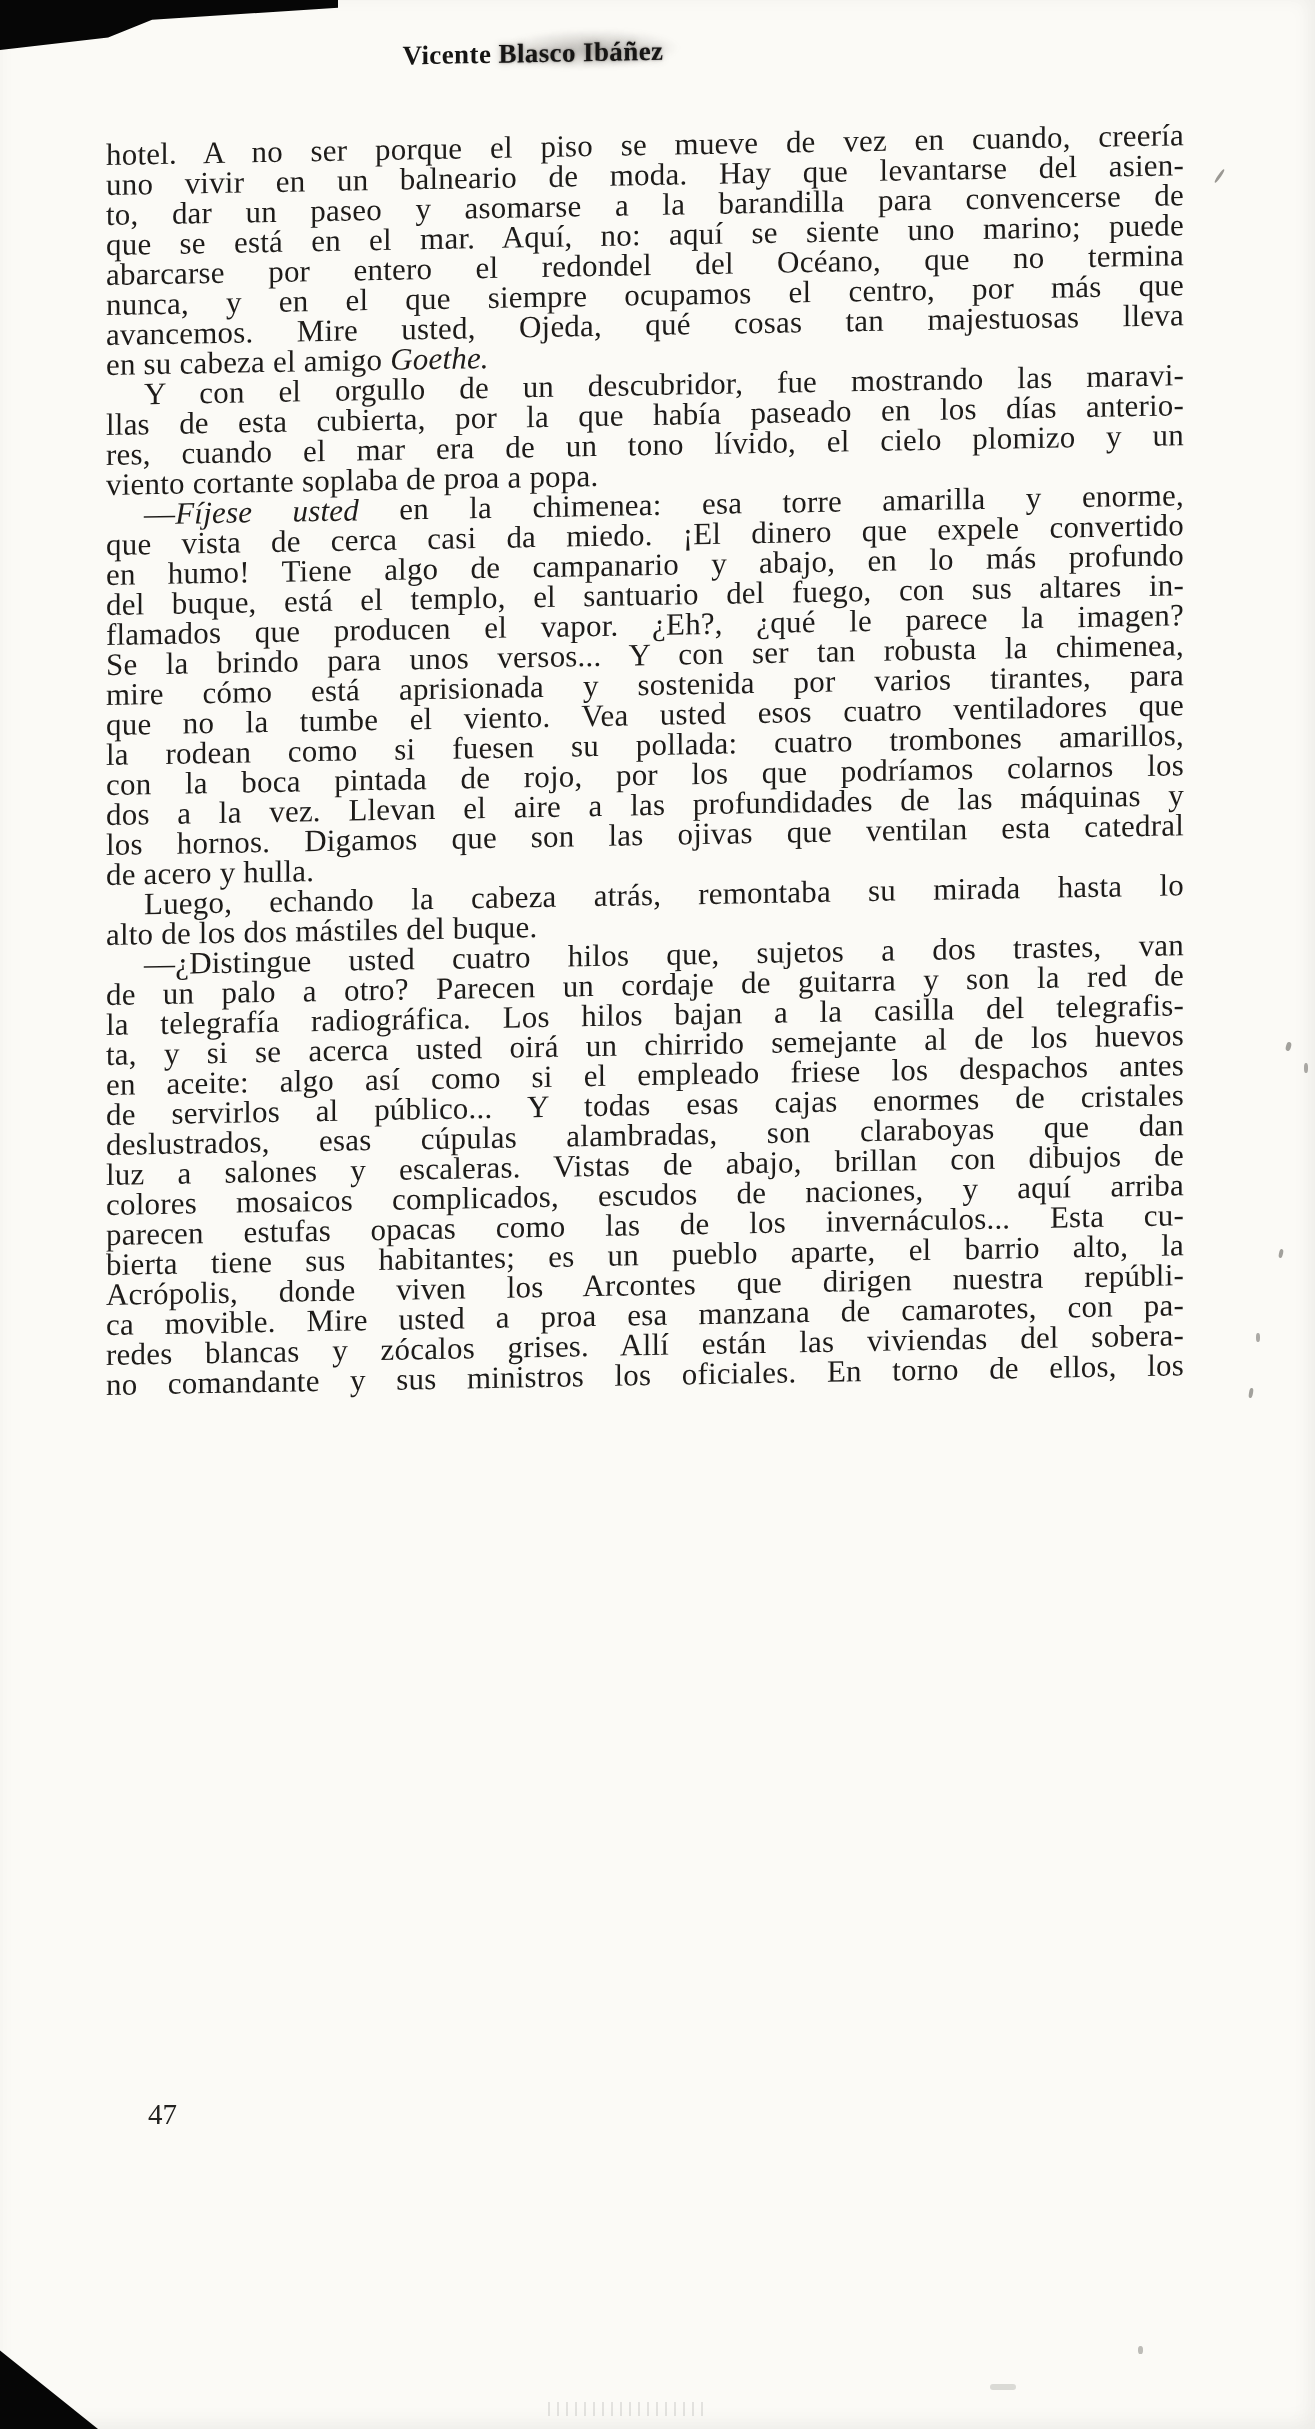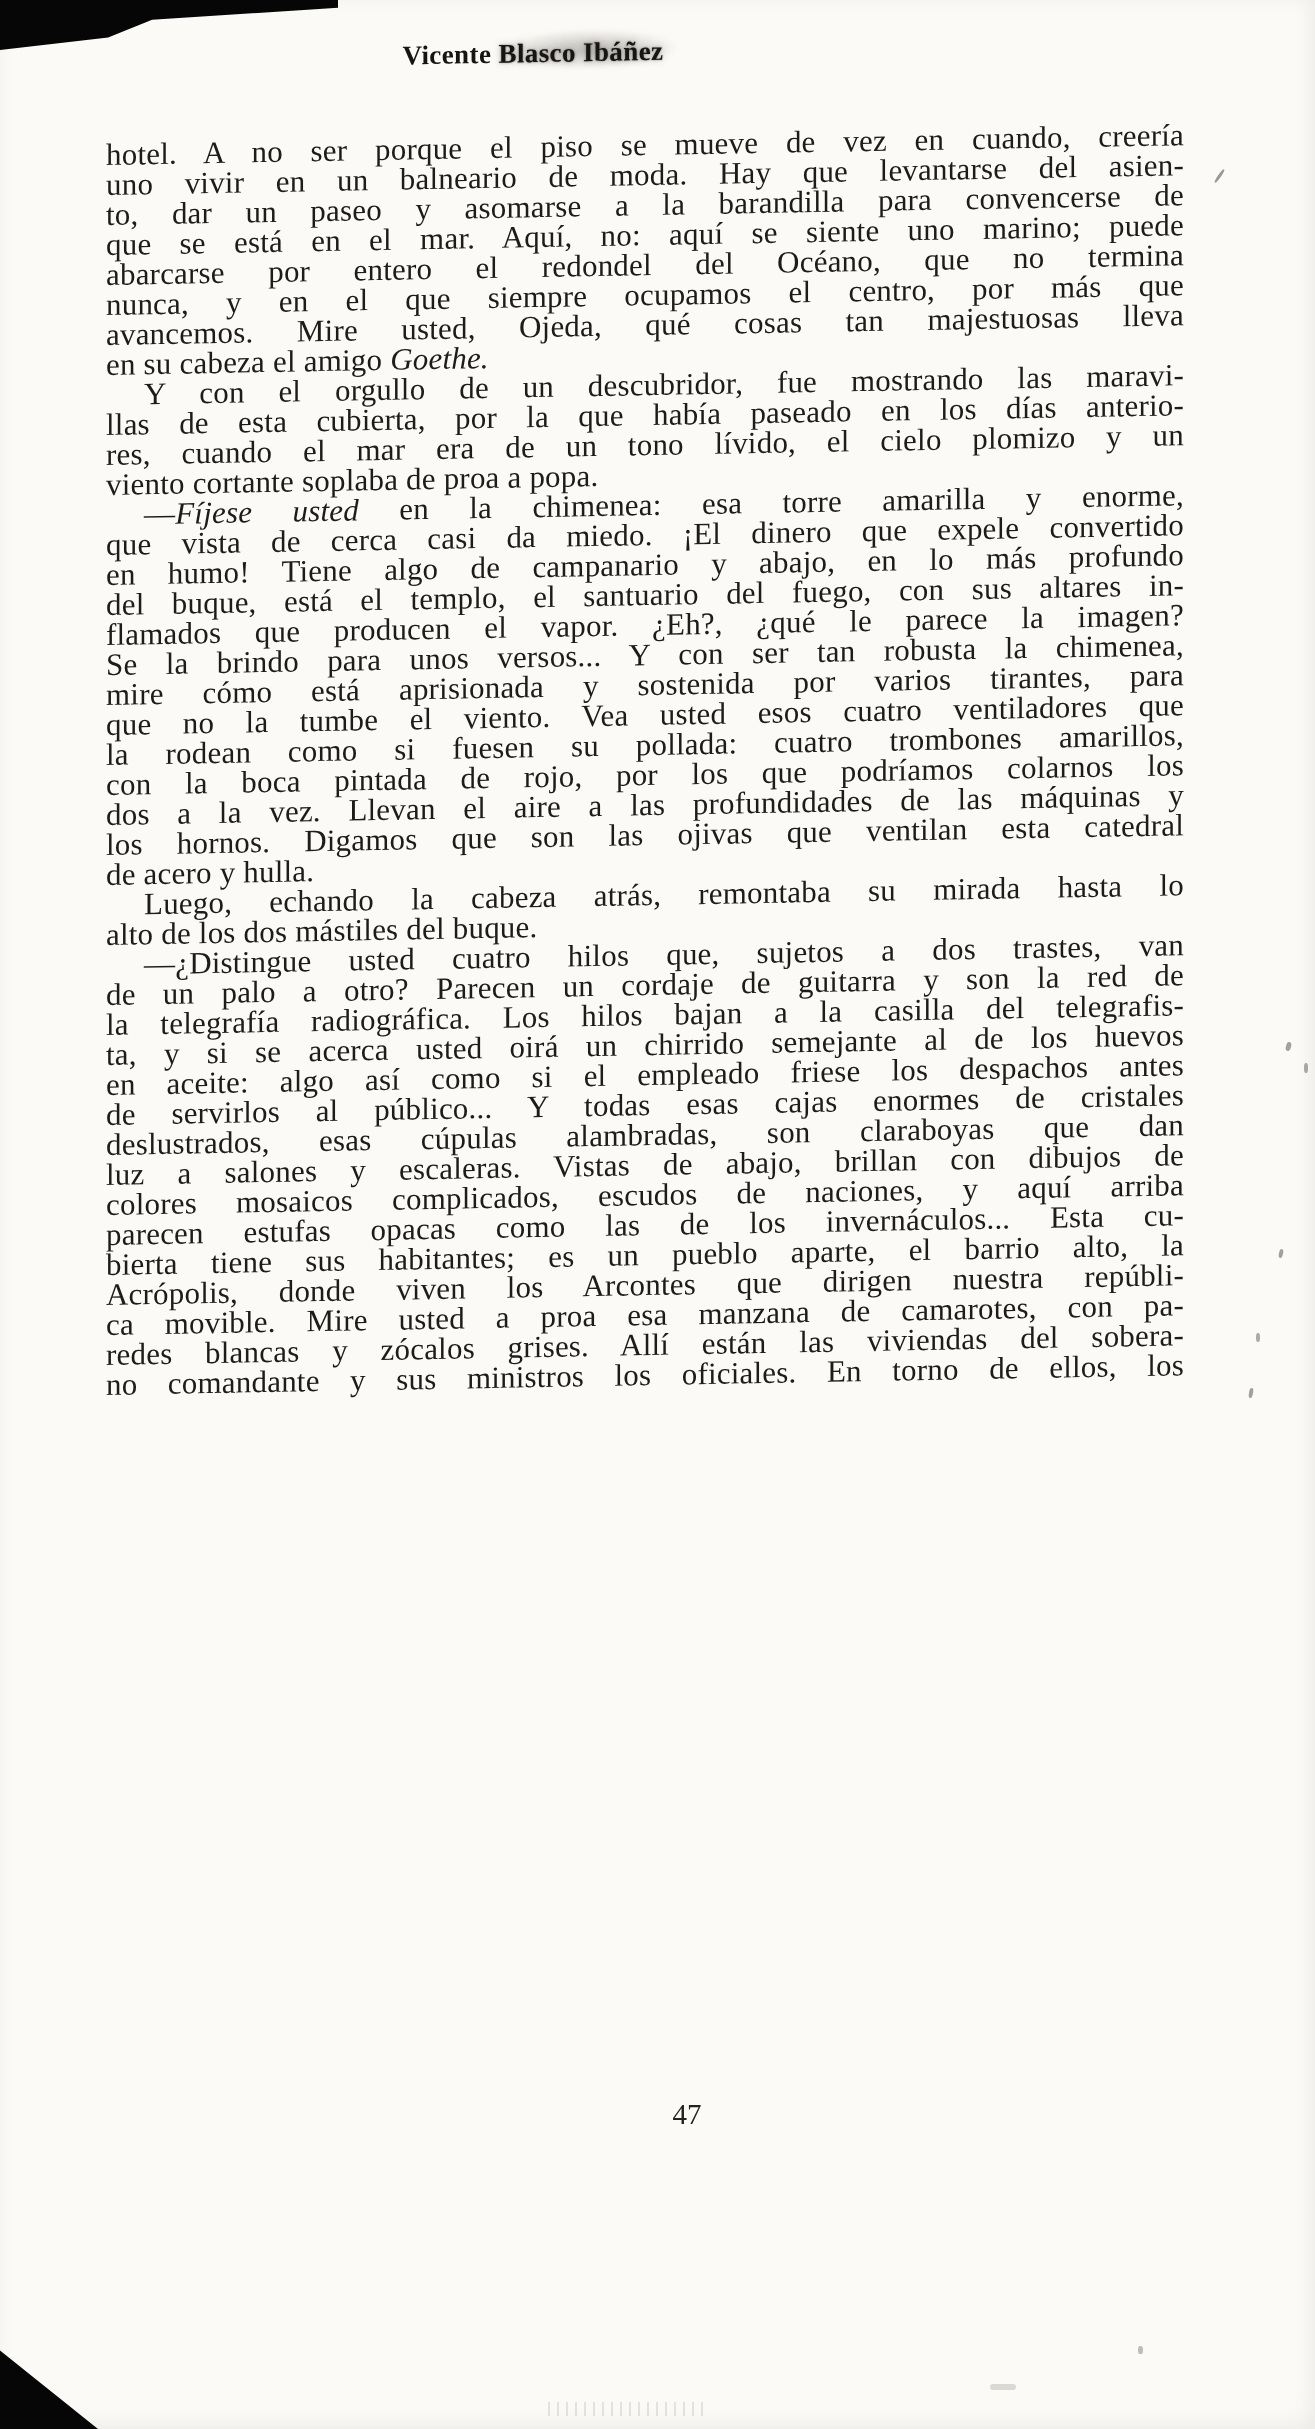--- a/index.html
+++ b/index.html
@@ -63,21 +63,20 @@
     text-align-last: justify;
   }
   .line.no-just { text-align-last: left; }
   .line.first-indent { text-indent: 38px; }
   .italic { font-style: italic; }
   .page-number {
     position: absolute;
     left: 106px;
     top: 2098px;
     width: 1078px;
-    text-align: center;
     font-size: 29px;
     transform: translateX(42px);
     color: #232220;
   }
   .blot { position: absolute; background: #060606; }
   .blot-top {
     left: 0; top: 0;
     width: 338px; height: 52px;
     clip-path: polygon(0 0, 100% 0, 100% 15%, 45% 38%, 32% 72%, 0 96%);
   }

